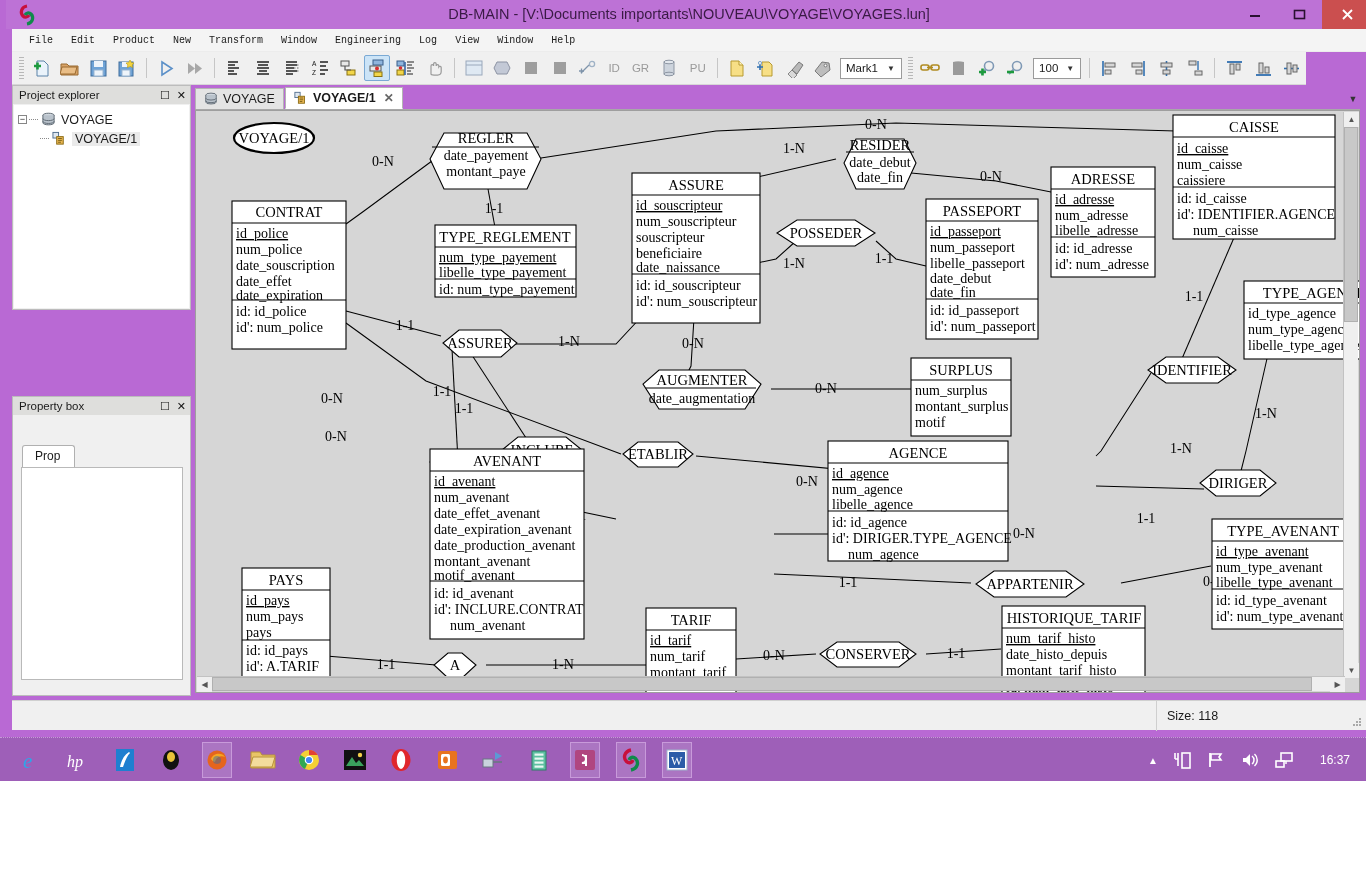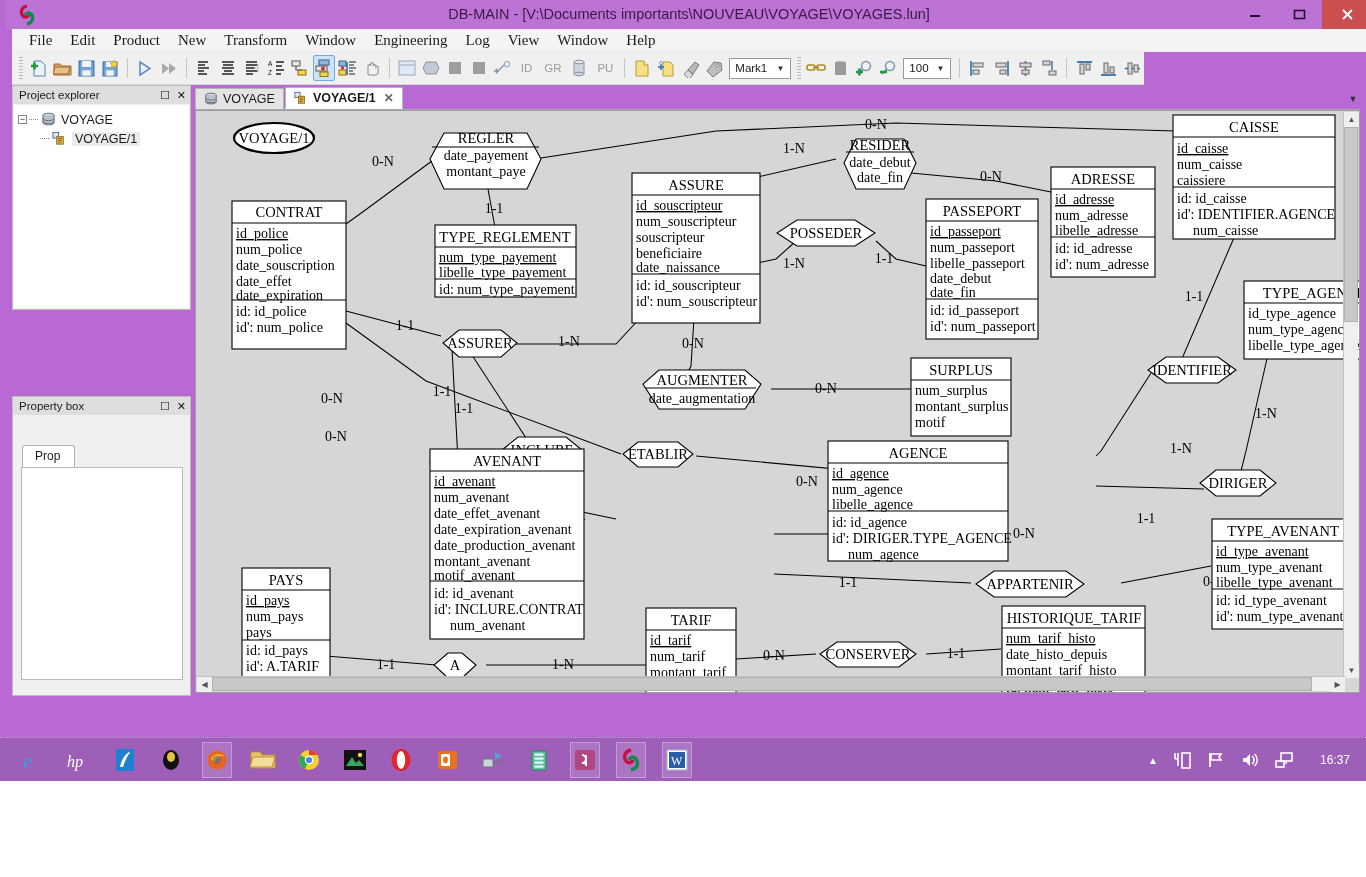--- a/index.html
+++ b/index.html
@@ -55,34 +55,35 @@
   .menubar {
     position: absolute; left: 6px; top: 29px;
     width: 1354px; height: 23px;
     background: #f4f4f4;
     display: flex; align-items: center;
     padding-left: 8px;
     border-bottom: 1px solid #ececec;
   }
   .menu-item {
     padding: 2px 9px;
-    font-size: 15px;
+    font-size: 10px;
     color: #1a1a1a;
-    font-family: Liberation Serif, serif;
+    font-family: Liberation Mono, monospace;
     cursor: default;
   }
 
   
   .toolbar {
     position: absolute; left: 6px; top: 52px;
-    width: 1132px; height: 33px;
+    width: 1294px; height: 33px;
     background: #f0f0f0;
     border-bottom: 1px solid #d7d7d7;
     display: flex; align-items: center;
     padding-left: 4px;
+    justify-content: flex-end;
   }
   .grip {
     width: 5px; height: 22px; margin: 0 3px;
     background-image: repeating-linear-gradient(to bottom, #b8b8b8 0 1px, transparent 1px 3px);
   }
   .tb-btn {
     width: 27px; height: 26px;
     display: flex; align-items: center; justify-content: center;
     margin: 0 1px;
     border: 1px solid transparent;
@@ -1012,20 +1013,33 @@
         <div class="sb-arrow" style="left:0;bottom:0;width:15px;height:15px;">▼</div>
       </div>
 
       <div class="scroll-h">
         <div class="sb-arrow" style="left:0;top:0;width:15px;height:15px;">◀</div>
         <div class="sb-thumb" style="left:15px;top:0;width:1100px;height:14px;"></div>
         <div class="sb-arrow" style="right:0;top:0;width:15px;height:15px;">▶</div>
       </div>
     </div>
 
+    <div class="statusbar">
+      <div class="status-cell">Size: 118</div>
+      <svg class="resize-grip" viewBox="0 0 12 12">
+        <g fill="#a9a9a9">
+          <rect x="9" y="9" width="2" height="2"></rect>
+            <rect x="6" y="9" width="2" height="2"></rect>
+            <rect x="3" y="9" width="2" height="2"></rect>
+          <rect x="9" y="6" width="2" height="2"></rect>
+            <rect x="6" y="6" width="2" height="2"></rect>
+          <rect x="9" y="3" width="2" height="2"></rect>
+        </g>
+      </svg>
+    </div>
   </div>
 
   <div class="taskbar">
     <div class="tb-icons">
       <div class="ti-box">
         <svg width="26" height="26" viewBox="0 0 26 26">
           <text x="3" y="21" font-size="21" font-family="Liberation Serif" font-style="italic" fill="#2fa5e8">e</text>
         </svg>
       </div>
       <div class="ti-box">

